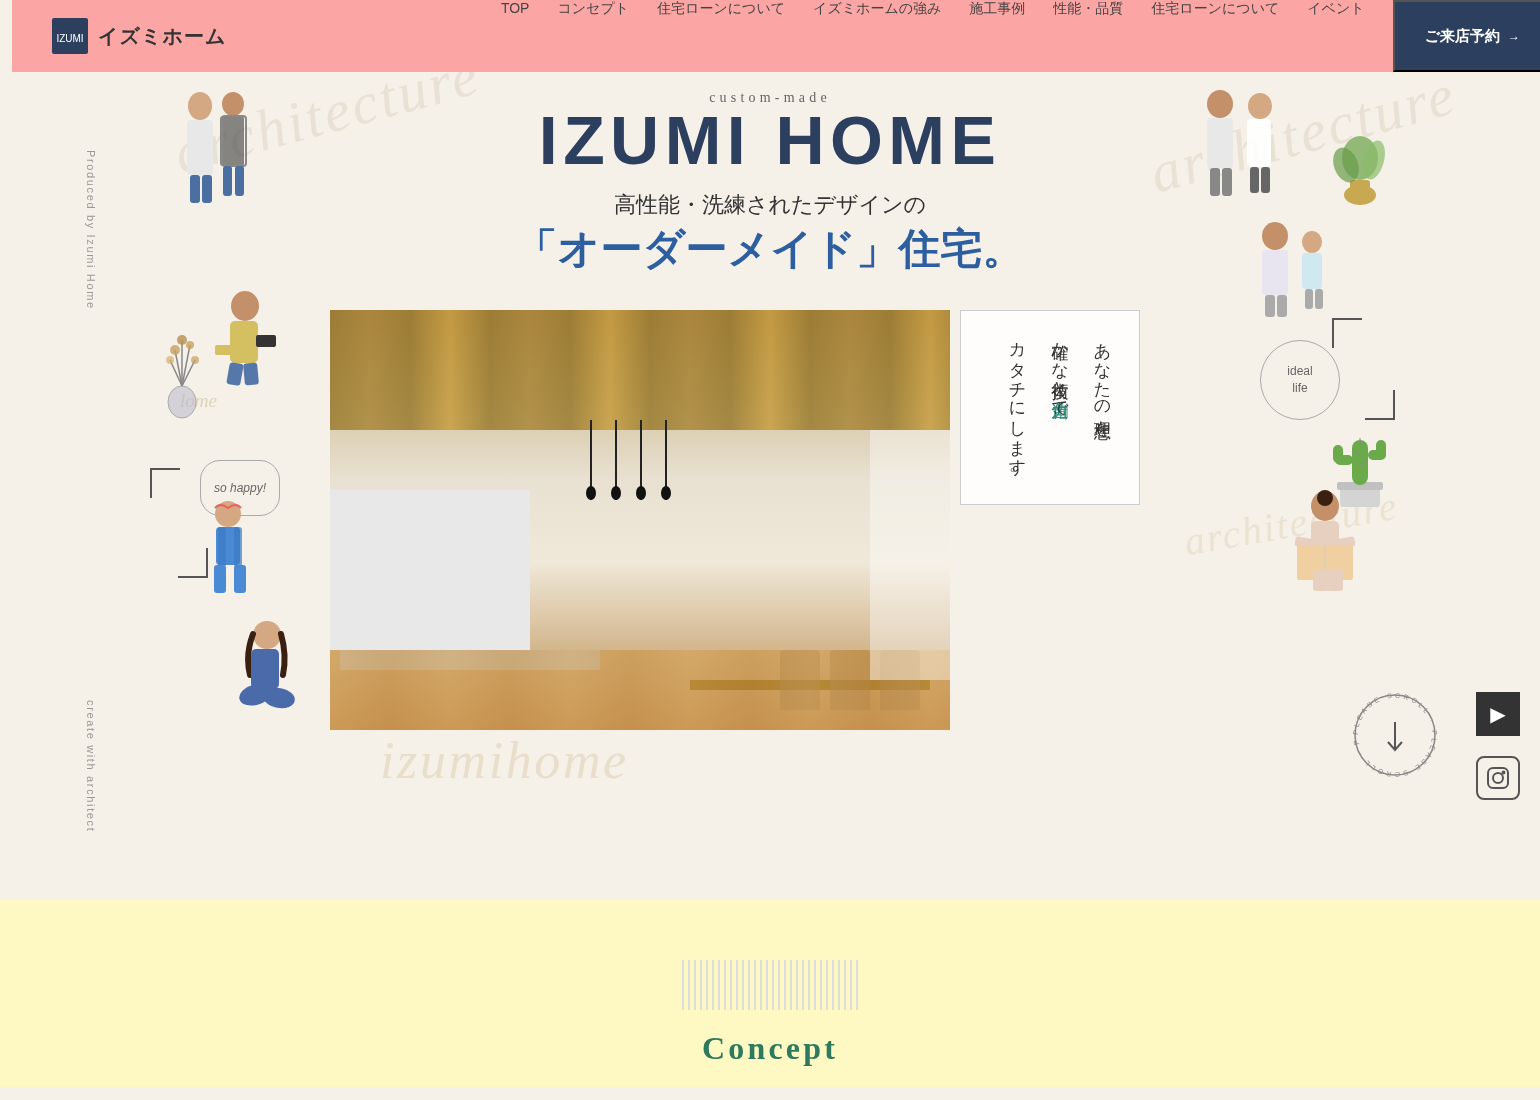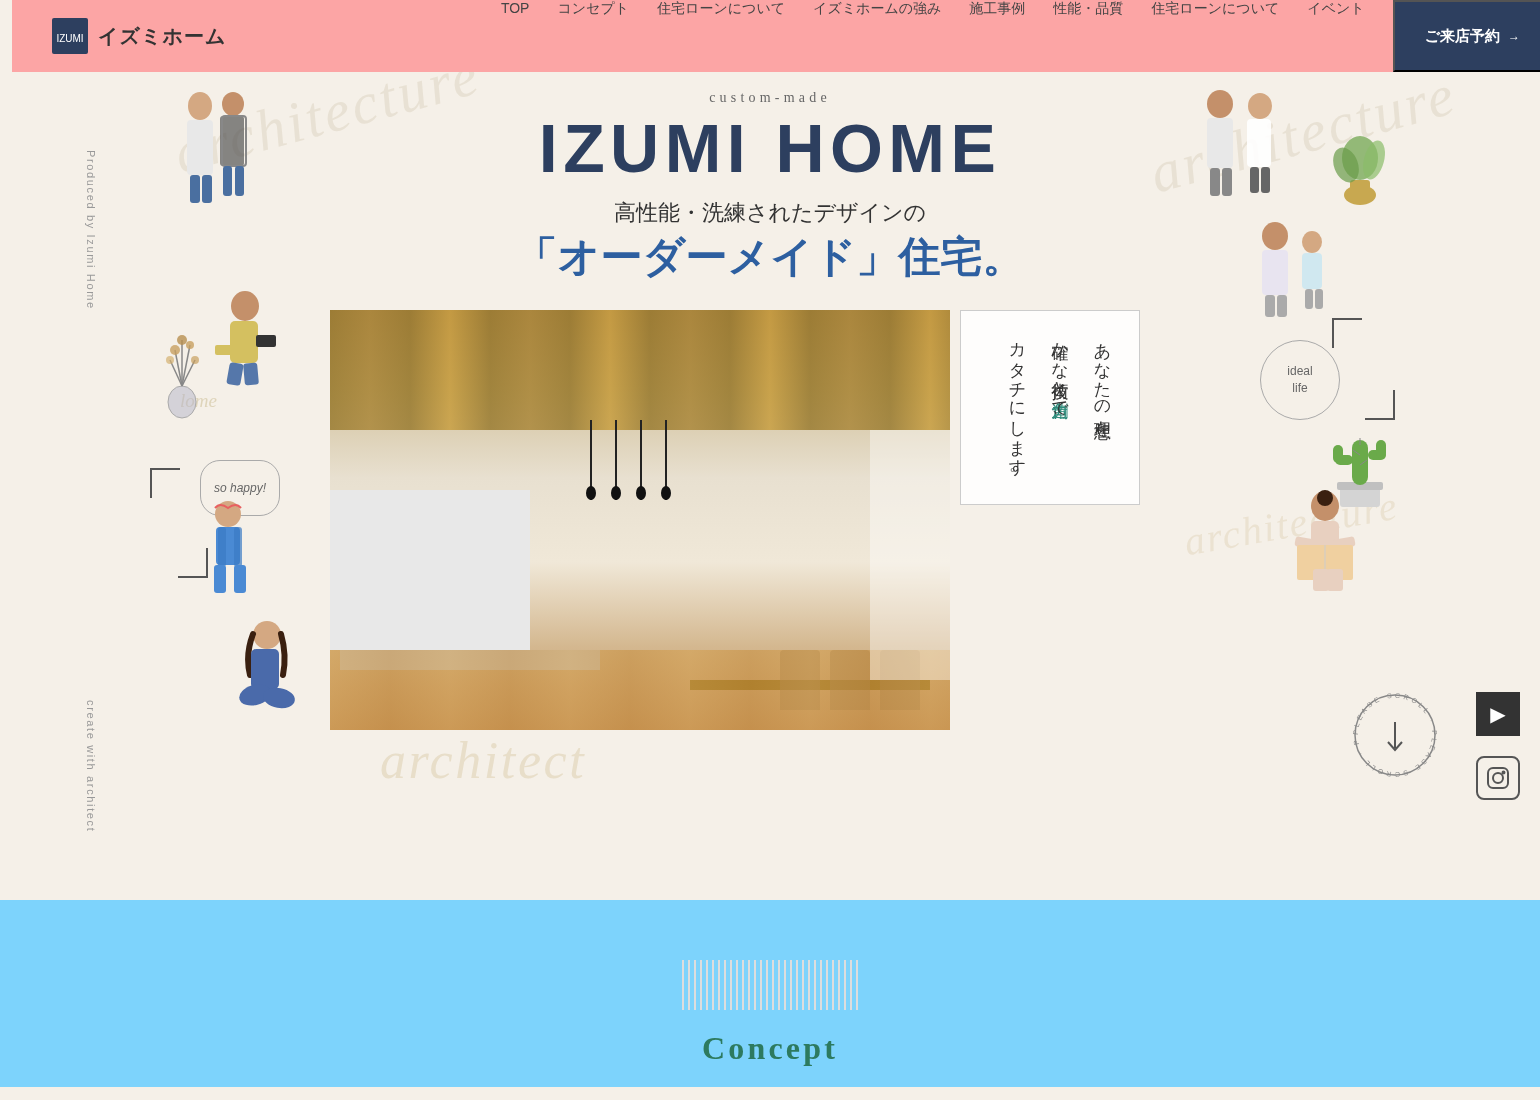--- a/index.html
+++ b/index.html
@@ -98,21 +98,20 @@
       top: 90px;
       left: 50%;
       transform: translateX(-50%);
       text-align: center;
       width: 700px;
     }
     .custom-made-label {
       font-size: 14px;
       letter-spacing: 0.3em;
       color: #666;
-      margin-bottom: 8px;
       font-family: 'Georgia', serif;
     }
     .hero-title {
       font-size: 68px;
       font-weight: 700;
       color: #2d3f5f;
       letter-spacing: 0.08em;
       line-height: 1;
       margin-bottom: 16px;
       font-family: Liberation Sans, sans-serif;
@@ -338,21 +337,21 @@
       font-style: italic;
       color: rgba(180,160,100,0.35);
       font-size: 19px;
       text-align: right;
     }
 
     
     .concept-section {
       padding: 40px 0 20px;
       text-align: center;
-      background-color: #7dd3fc;
+      background-color: #fef9c3;
     }
     .concept-title {
       font-size: 32px;
       font-family: 'Georgia', serif;
       color: #2d7a5f;
       letter-spacing: 0.1em;
     }
 
     
     .bottom-lines {
@@ -394,21 +393,21 @@
       <span>ご来店予約</span>
       <span class="arrow">→</span>
     </button>
   </nav>
 </header>
 
 <section class="hero">
 
   <div class="watermark" style="top:80px; left:170px; font-size:58px; transform:rotate(-15deg);">architecture</div>
   <div class="watermark" style="top:100px; right:80px; font-size:58px; transform:rotate(-15deg);">architecture</div>
-  <div class="watermark" style="bottom:110px; left:380px; font-size:52px; font-style:italic; color:rgba(180,150,80,0.2);">architect</div>
+  <div class="watermark" style="bottom:110px; left:380px; font-size:52px; font-style:italic; color:rgba(180,150,80,0.2);">izumihome</div>
   <div class="watermark" style="top:500px; right:140px; font-size:40px; transform:rotate(-10deg); color:rgba(180,150,80,0.15);">architecture</div>
 
   <div class="script-text" style="left:180px; top:390px;">lome</div>
 
   <div class="sidebar-text-left">Produced by Izumi Home</div>
   <div class="sidebar-text-left2">create with architect</div>
 
   <div class="hero-center">
     <div class="custom-made-label">custom-made</div>
     <h1 class="hero-title">IZUMI HOME</h1>

